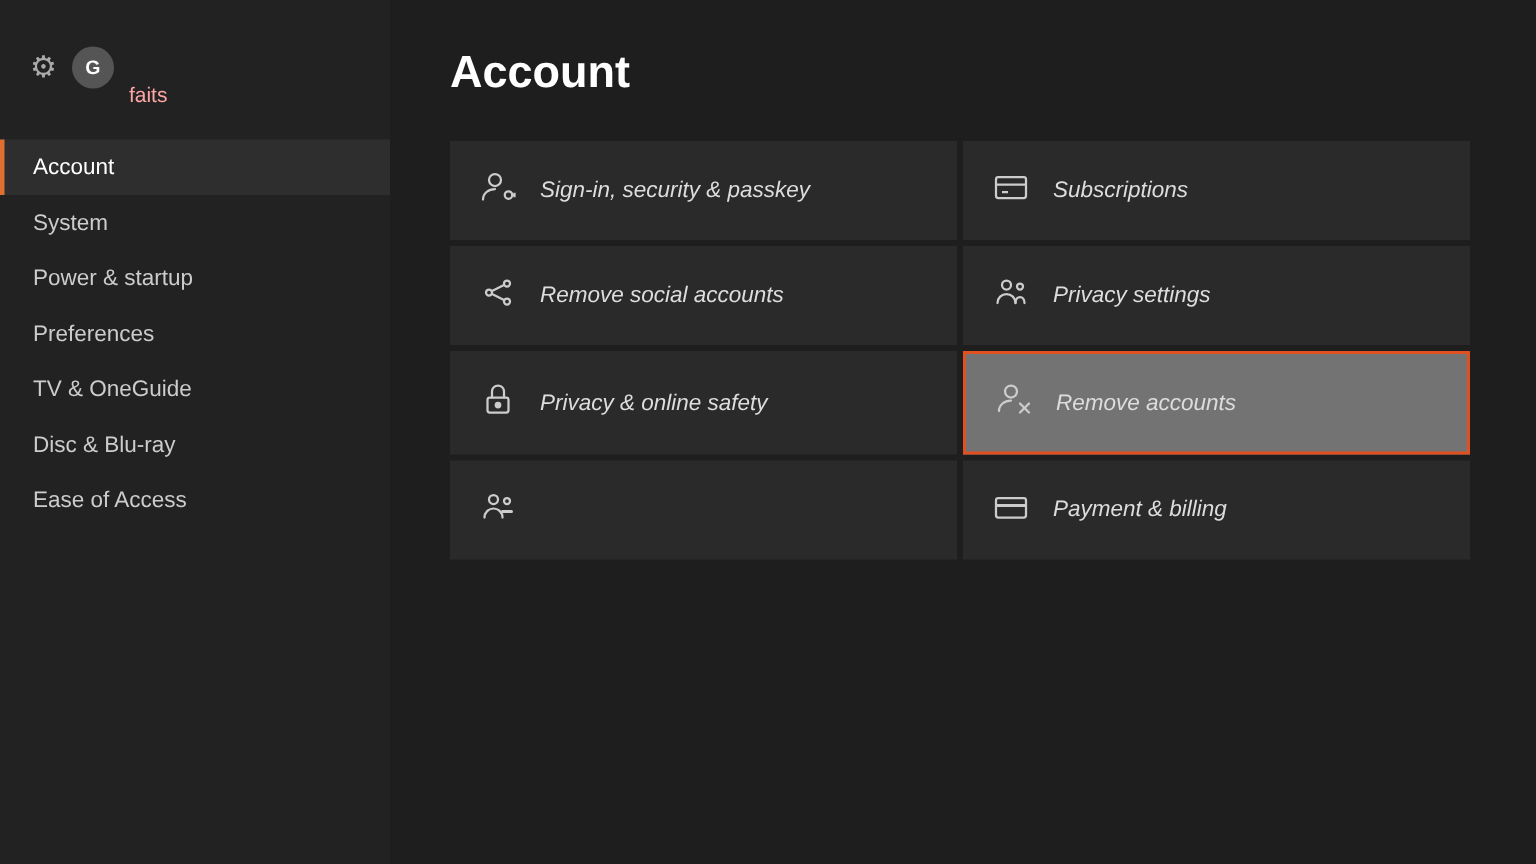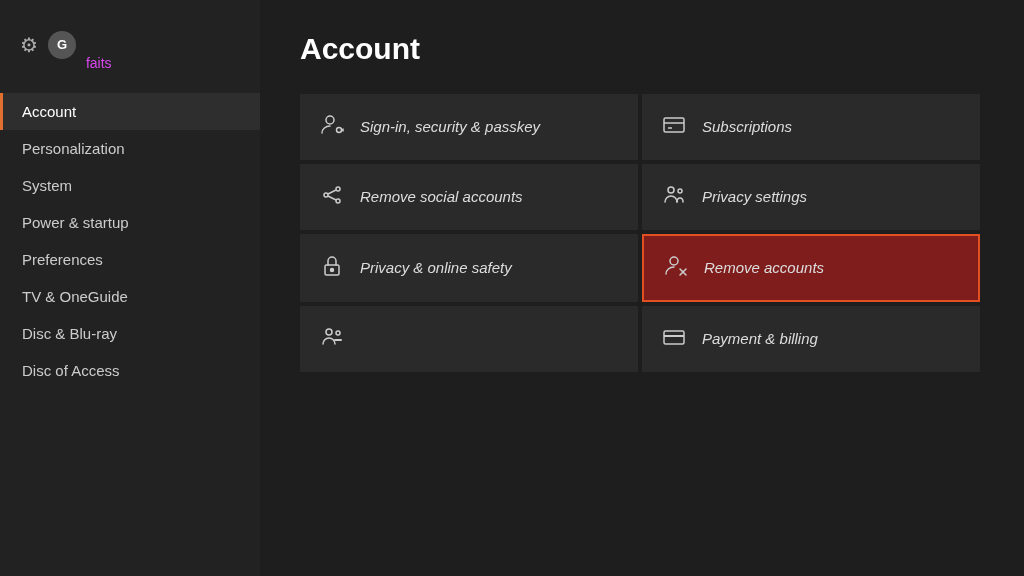--- a/index.html
+++ b/index.html
@@ -43,21 +43,21 @@
       display: flex;
       align-items: center;
       justify-content: center;
       font-size: 13px;
       color: #fff;
       font-weight: bold;
     }
 
     .username {
       font-size: 14px;
-      color: #d946ef;
+      color: #fca5a5;
       margin-top: 37px;
     }
 
     .sidebar-nav {
       display: flex;
       flex-direction: column;
       margin-top: 4px;
     }
 
     .sidebar-item {
@@ -110,21 +110,21 @@
       display: flex;
       align-items: center;
       gap: 16px;
       cursor: pointer;
       min-height: 66px;
       font-style: italic;
     }
 
     .grid-item.highlighted {
       border: 2px solid #e05020;
-      background: #7f1d1d;
+      background: #737373;
     }
 
     .item-label {
       font-size: 15px;
       color: #dddddd;
       line-height: 1.3;
     }
 
     
     .icon-svg {
@@ -140,27 +140,26 @@
 
 <div class="sidebar">
   <div class="sidebar-header">
     <span class="gear-icon">⚙</span>
     <div class="avatar-circle">G</div>
     <span class="username">faits</span>
   </div>
   <nav class="sidebar-nav">
 
   <div class="sidebar-item active">Account</div>
-      <div class="sidebar-item">Personalization</div>
       <div class="sidebar-item">System</div>
       <div class="sidebar-item">Power &amp; startup</div>
       <div class="sidebar-item">Preferences</div>
       <div class="sidebar-item">TV &amp; OneGuide</div>
       <div class="sidebar-item">Disc &amp; Blu-ray</div>
-      <div class="sidebar-item">Disc of Access</div>
+      <div class="sidebar-item">Ease of Access</div>
     </nav>
 </div>
 
 <div class="main-content">
   <h1 class="page-title">Account</h1>
   <div class="grid-container">
 
   <div class="grid-item">
         <span><svg class="icon-svg" viewBox="0 0 24 24" xmlns="http://www.w3.org/2000/svg">
             <circle cx="10" cy="7" r="4" stroke="#ccc" stroke-width="1.5" fill="none"></circle>

